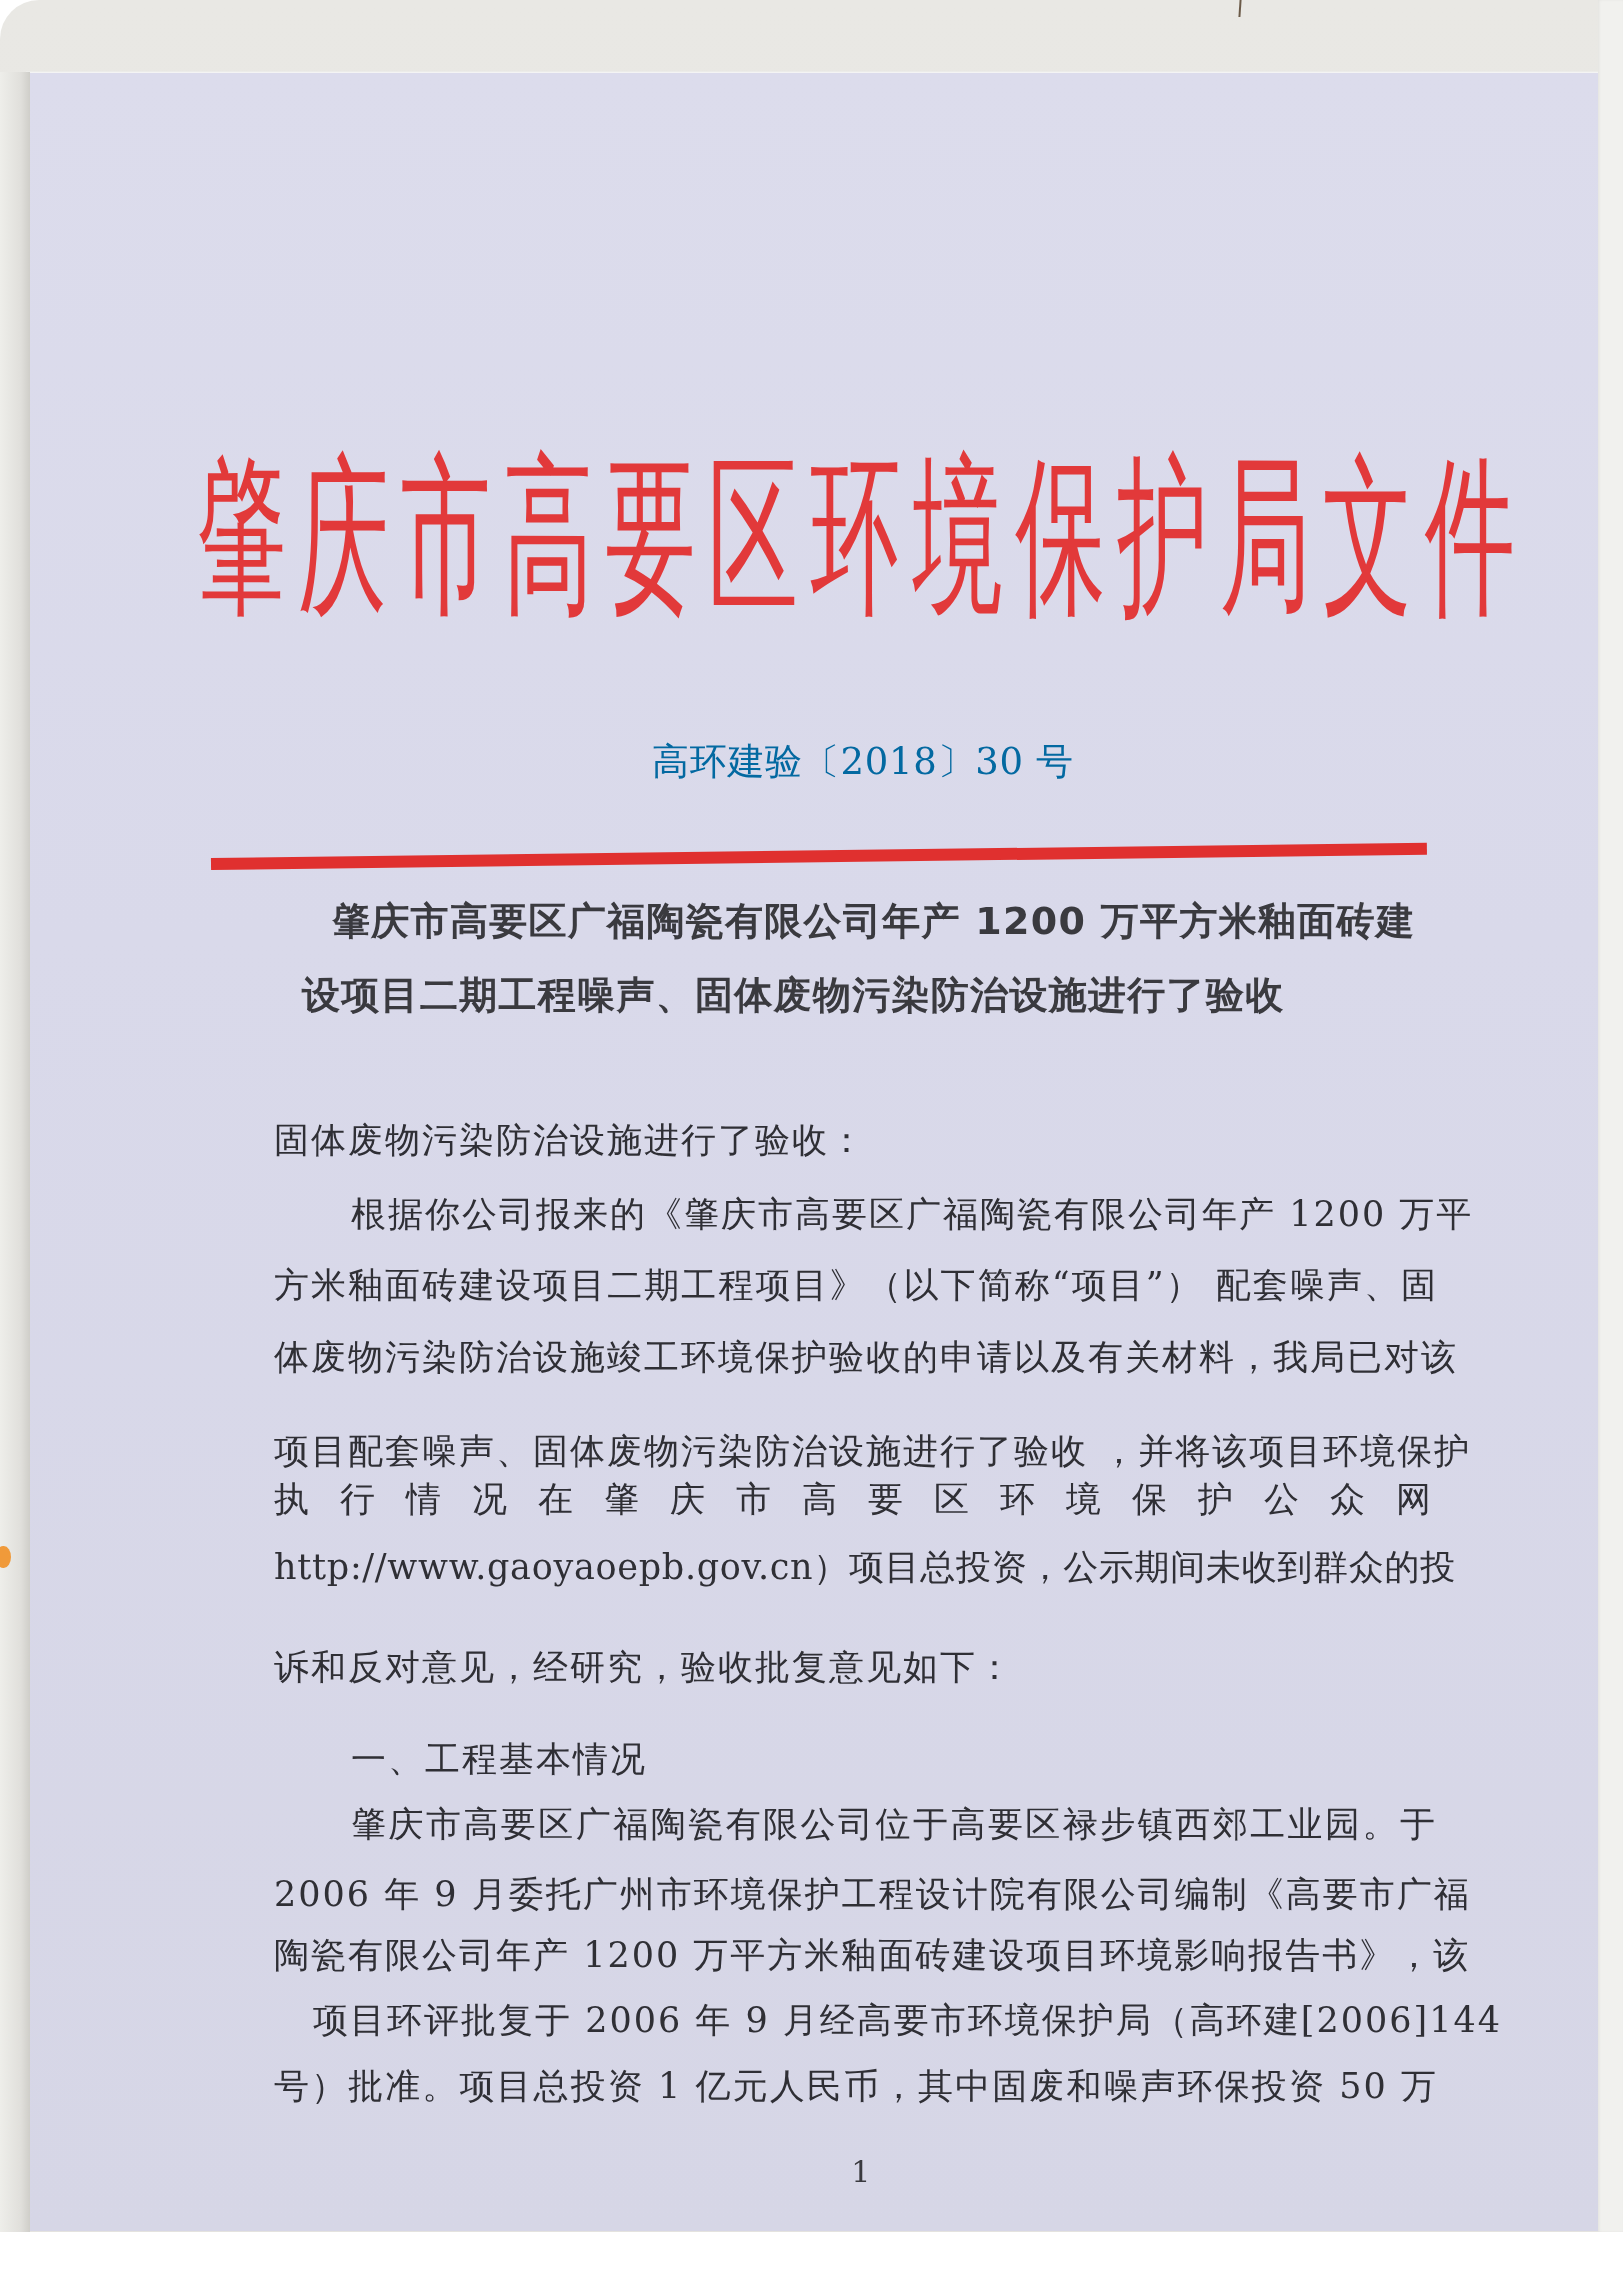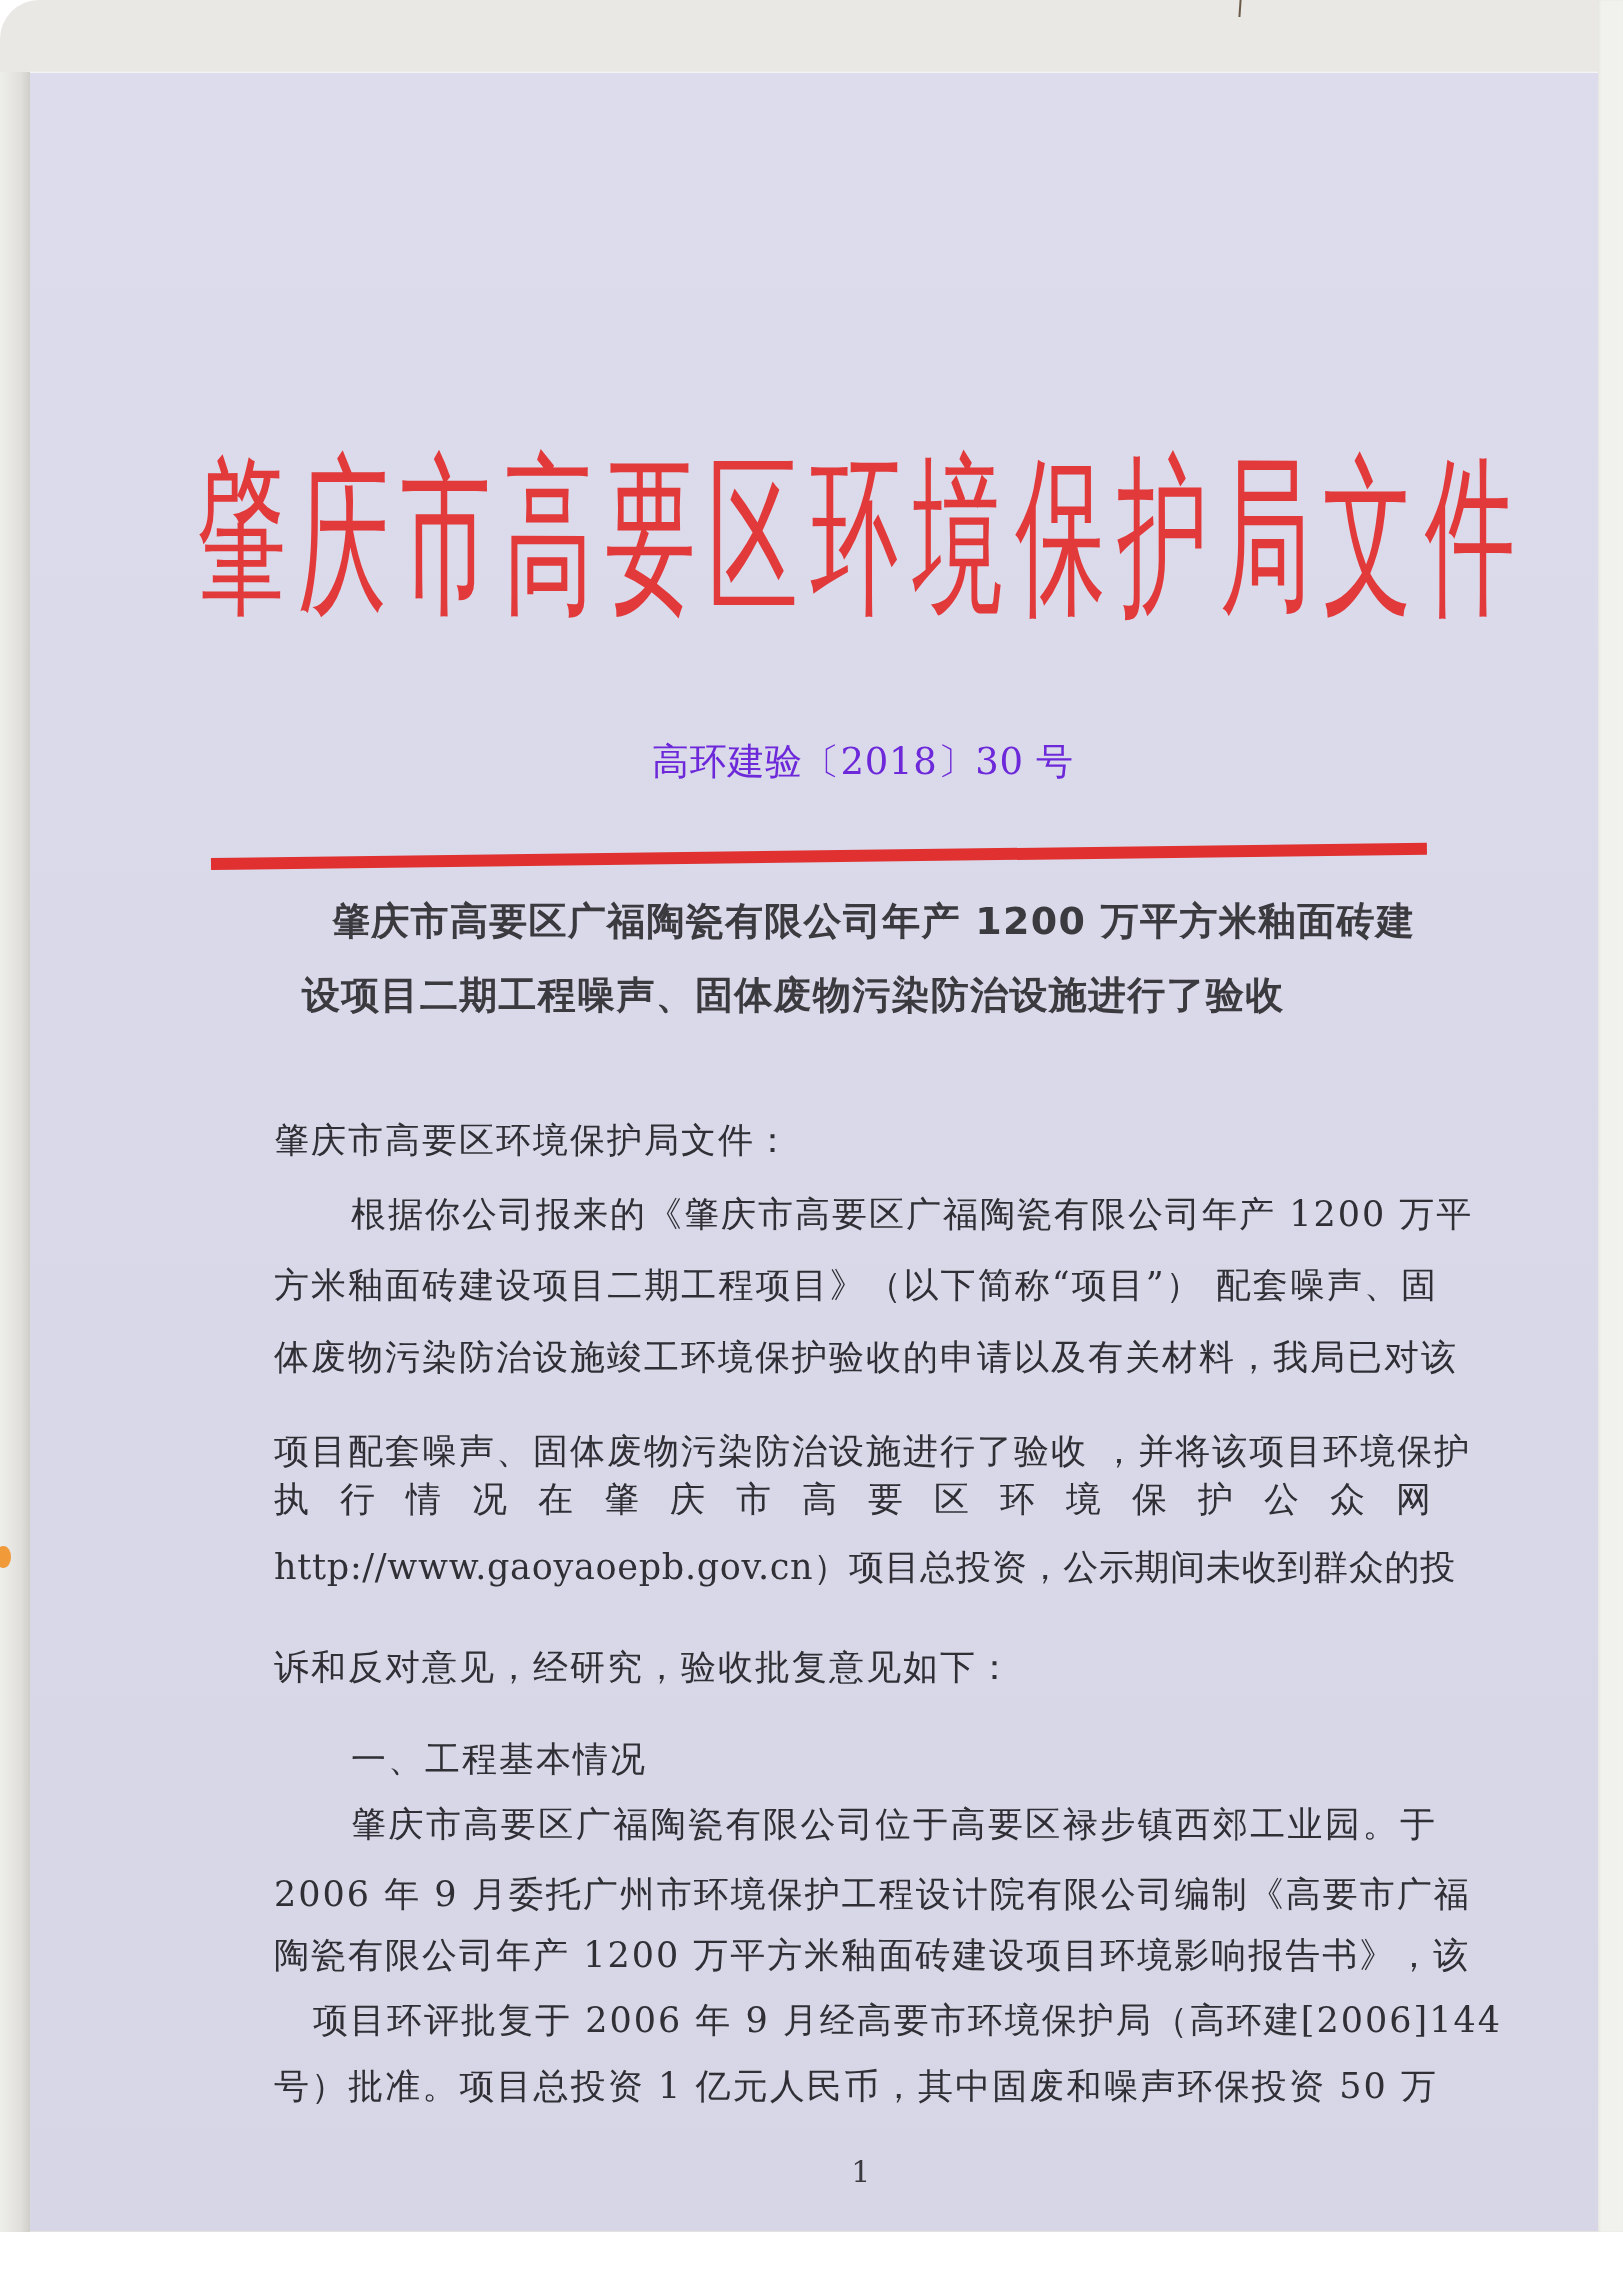--- a/index.html
+++ b/index.html
@@ -40,21 +40,21 @@
     color: #e2393a;
     font-family: "DejaVu Sans", "Liberation Sans", sans-serif;
     font-size: 90px; line-height: 90px;
     letter-spacing: 12.4px;
     white-space: nowrap;
     transform-origin: 0 0;
     transform: scaleY(1.92);
   }
   .doc-number {
     position: absolute; left: 652px; top: 740px; width: 406px;
-    font-size: 37px; line-height: 43px; color: #6d28d9; white-space: nowrap;
+    font-size: 37px; line-height: 43px; color: #0369a1; white-space: nowrap;
     letter-spacing: 0.7px;
   }
   .red-rule {
     position: absolute; left: 211px; top: 858px; width: 1216px; height: 11.8px;
     background: #e0302f;
     transform-origin: 0 50%;
     transform: rotate(-0.72deg);
   }
   .doc-title {
     position: absolute; left: 298px; width: 1139px;
@@ -90,21 +90,21 @@
 
 <div class="red-header">肇庆市高要区环境保护局文件</div>
 
 <div class="doc-number">高环建验〔2018〕30 号</div>
 
 <div class="red-rule"></div>
 
 <div class="doc-title l1">肇庆市高要区广福陶瓷有限公司年产 1200 万平方米釉面砖建</div>
 <div class="doc-title l2">设项目二期工程噪声、固体废物污染防治设施进行了验收</div>
 
-<div class="body-line short" style="top:1119px;">肇庆市高要区环境保护局文件：</div>
+<div class="body-line short" style="top:1119px;">固体废物污染防治设施进行了验收：</div>
 
 <div class="body-line indent" style="top:1193px;">根据你公司报来的《肇庆市高要区广福陶瓷有限公司年产 1200 万平</div>
 <div class="body-line" style="top:1264px;">方米釉面砖建设项目二期工程项目》（以下简称“项目”） 配套噪声、固</div>
 <div class="body-line" style="top:1336px;">体废物污染防治设施竣工环境保护验收的申请以及有关材料，我局已对该</div>
 <div class="body-line" style="top:1406px;margin-top:24px;">项目配套噪声、固体废物污染防治设施进行了验收 ，并将该项目环境保护</div>
 <div class="body-line" style="top:1478px; letter-spacing:31px;">执行情况在肇庆市高要区环境保护公众网</div>
 <div class="body-line" style="top:1546px; letter-spacing:0.7px;">http://www.gaoyaoepb.gov.cn）项目总投资，公示期间未收到群众的投</div>
 <div class="body-line short" style="top:1646px;">诉和反对意见，经研究，验收批复意见如下：</div>
 
 <div class="body-line indent short" style="top:1738px;">一、工程基本情况</div>

